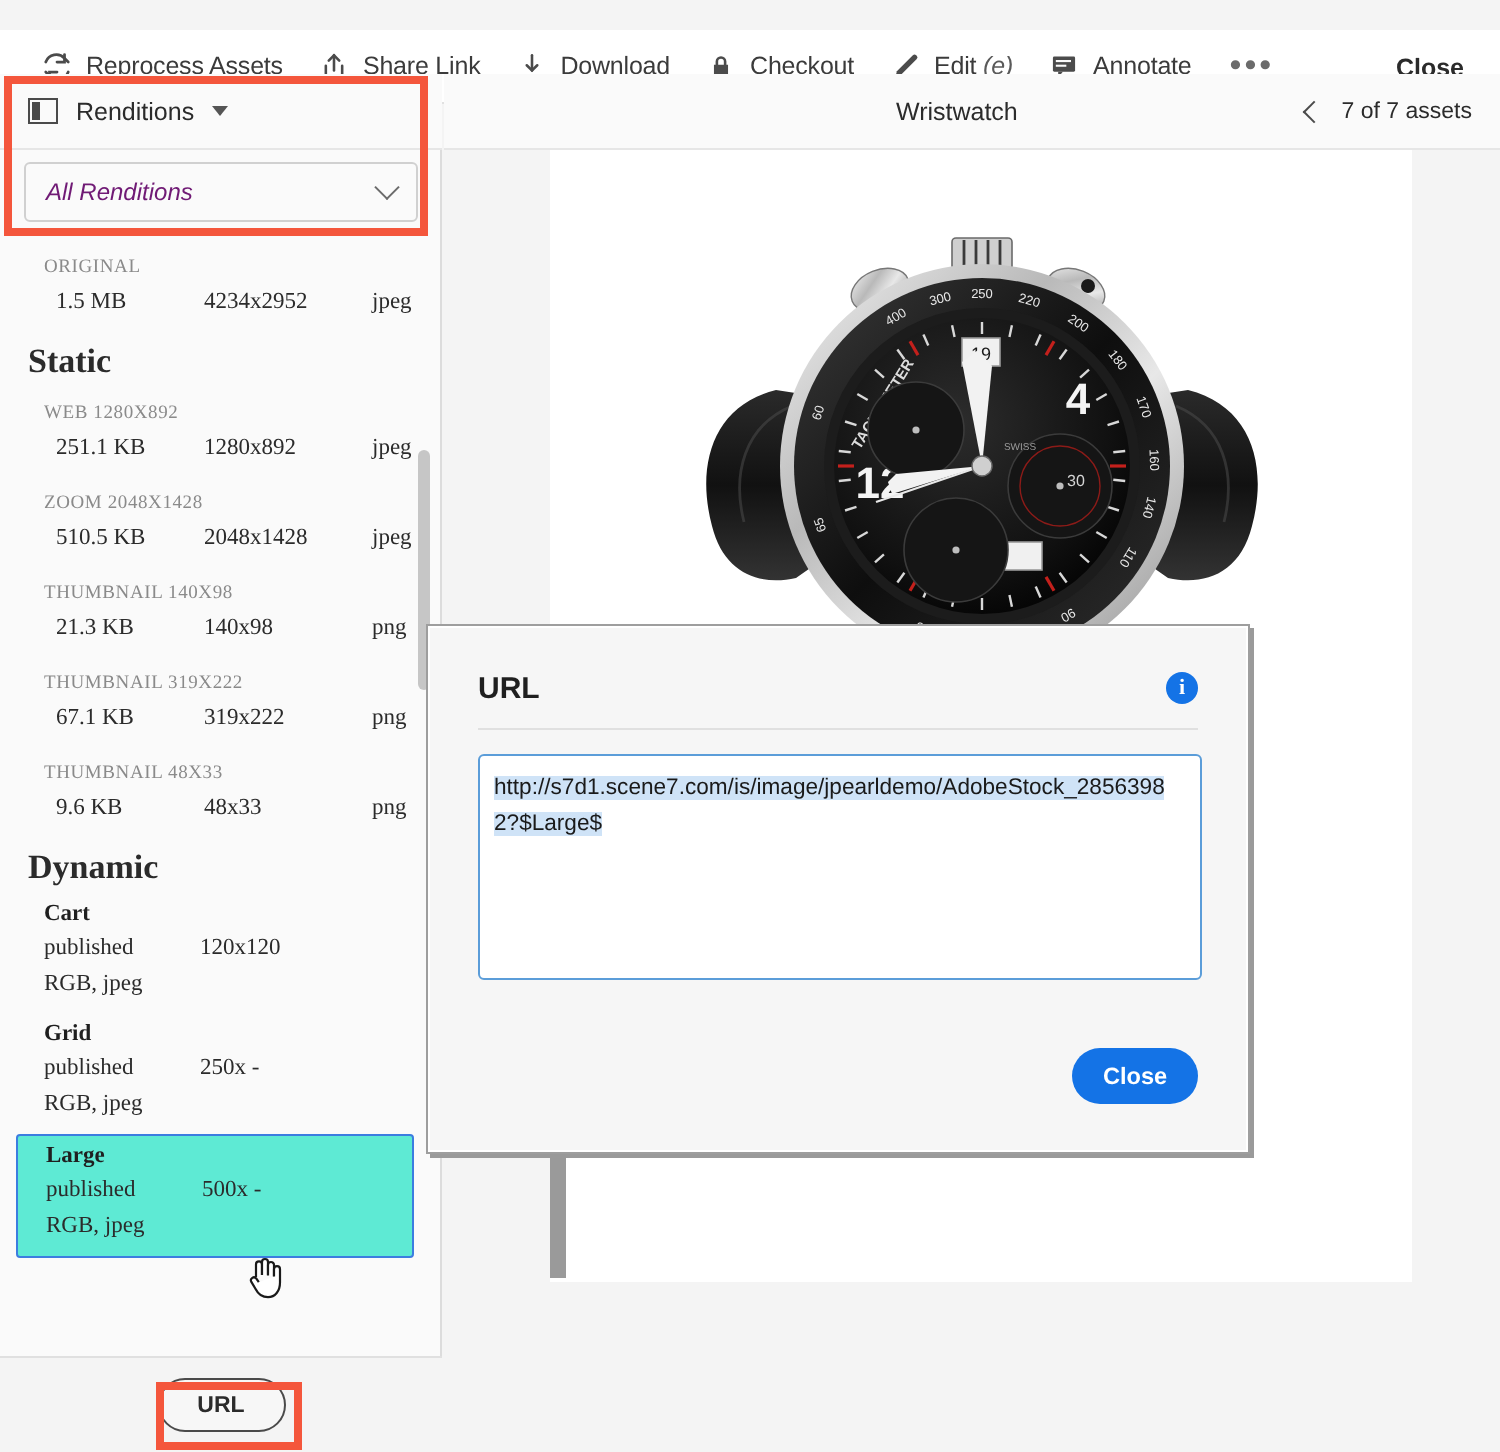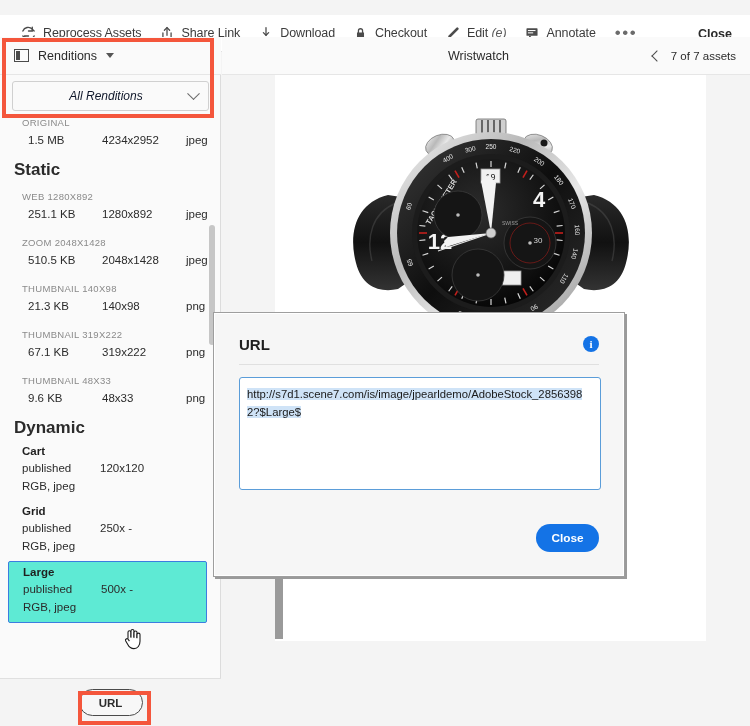--- a/index.html
+++ b/index.html
@@ -106,35 +106,36 @@
     width: 197px; height: 30px;
     background: #fafafa;
     border: 1px solid #d0d0d0;
     border-radius: 3px;
     display: flex; align-items: center;
     padding: 0 10px;
     cursor: pointer;
   }
   .sb-select-val {
     flex: 1;
-    font-size: 12px; font-style: italic; color: #0f172a; text-align: center;
+    font-size: 12px; font-style: italic; color: #701a75;
   }
   .chev-thin {
     width: 9px; height: 9px;
     border-right: 1.5px solid #6a6a6a;
     border-bottom: 1.5px solid #6a6a6a;
     transform: rotate(45deg) translate(-2px,-2px);
     flex: none;
   }
 
   
   .sb-list {
-    position: absolute; top: 72px; left: 0;
+    position: absolute; top: 84px; left: 0;
     width: 221px; height: 594px;
     overflow: hidden;
+    font-family: Liberation Serif, serif;
   }
   .grp-label {
     font-size: 17px; color: #2b2b2b; font-weight: bold;
     padding: 5px 0 3px 14px;
   }
   .ren-name {
     font-size: 9.5px; color: #8a8a8a;
     letter-spacing: 0.3px;
     padding: 8px 0 0 22px;
   }

